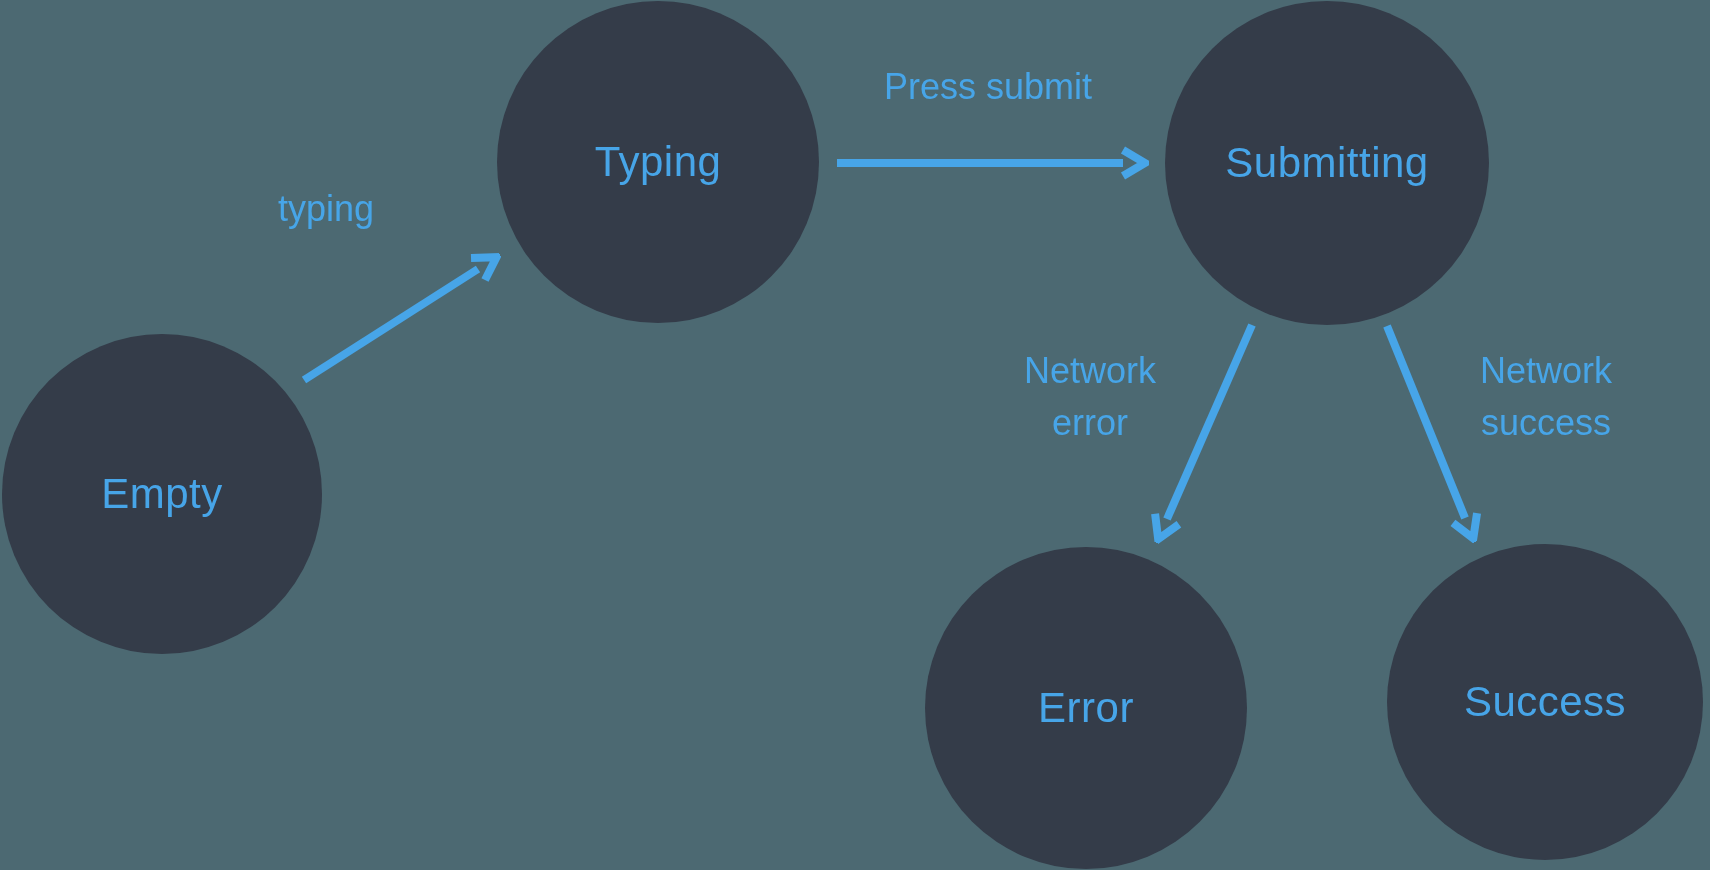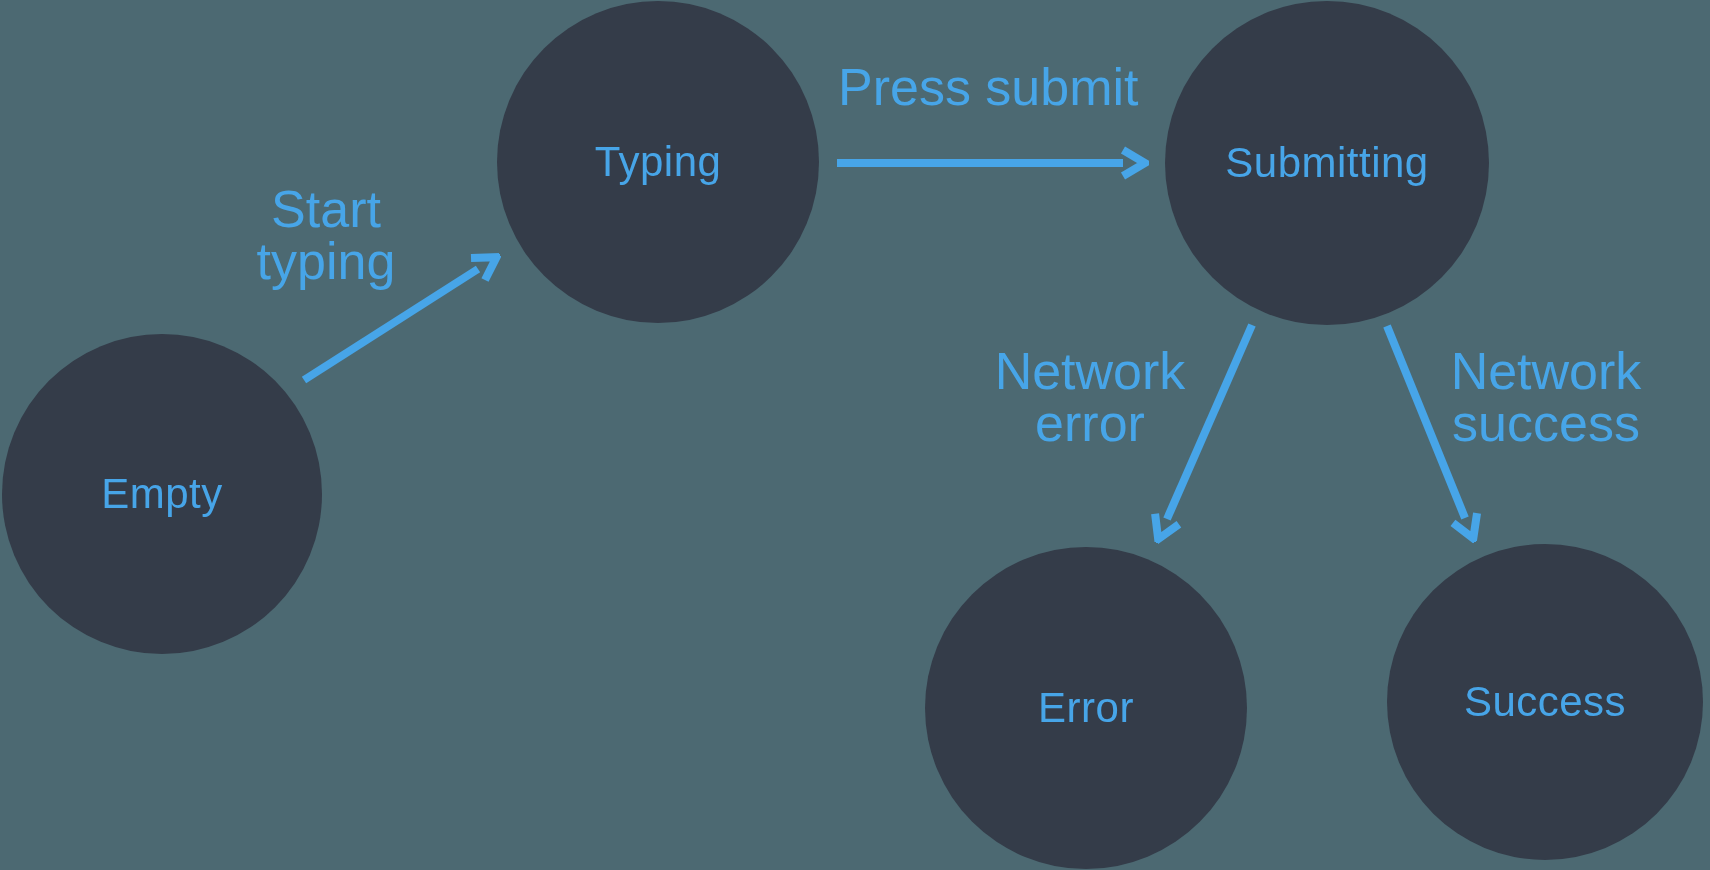--- a/index.html
+++ b/index.html
@@ -33,21 +33,21 @@
   #node-empty      { left: 2px;    top: 334px; width: 320px; height: 320px; }
   #node-typing     { left: 497px;  top: 1px;   width: 322px; height: 322px; }
   #node-submitting { left: 1165px; top: 1px;   width: 324px; height: 324px; text-align: right; }
   #node-error      { left: 925px;  top: 547px; width: 322px; height: 322px; }
   #node-success    { left: 1387px; top: 544px; width: 316px; height: 316px; }
 
   .edge-label {
     position: absolute;
     width: 300px;
     color: #47A5E8;
-    font-size: 52px;
+    font-size: 36px;
     line-height: 52px;
     text-align: center;
     white-space: nowrap;
   }
   #label-start-typing    { left: 176px;  top: 183px; }
   #label-press-submit    { left: 838px;  top: 61px;  }
   #label-network-error   { left: 940px;  top: 345px; }
   #label-network-success { left: 1396px; top: 345px; }
 
   .arrow-layer {
@@ -88,21 +88,20 @@
 
   <div class="node" id="node-error">
     <span class="node-label">Error</span>
   </div>
 
   <div class="node" id="node-success">
     <span class="node-label">Success</span>
   </div>
 
   <div class="edge-label" id="label-start-typing">
-    <div>Start</div>
     <div>typing</div>
   </div>
 
   <div class="edge-label" id="label-press-submit">
     <div>Press submit</div>
   </div>
 
   <div class="edge-label" id="label-network-error">
     <div>Network</div>
     <div>error</div>

